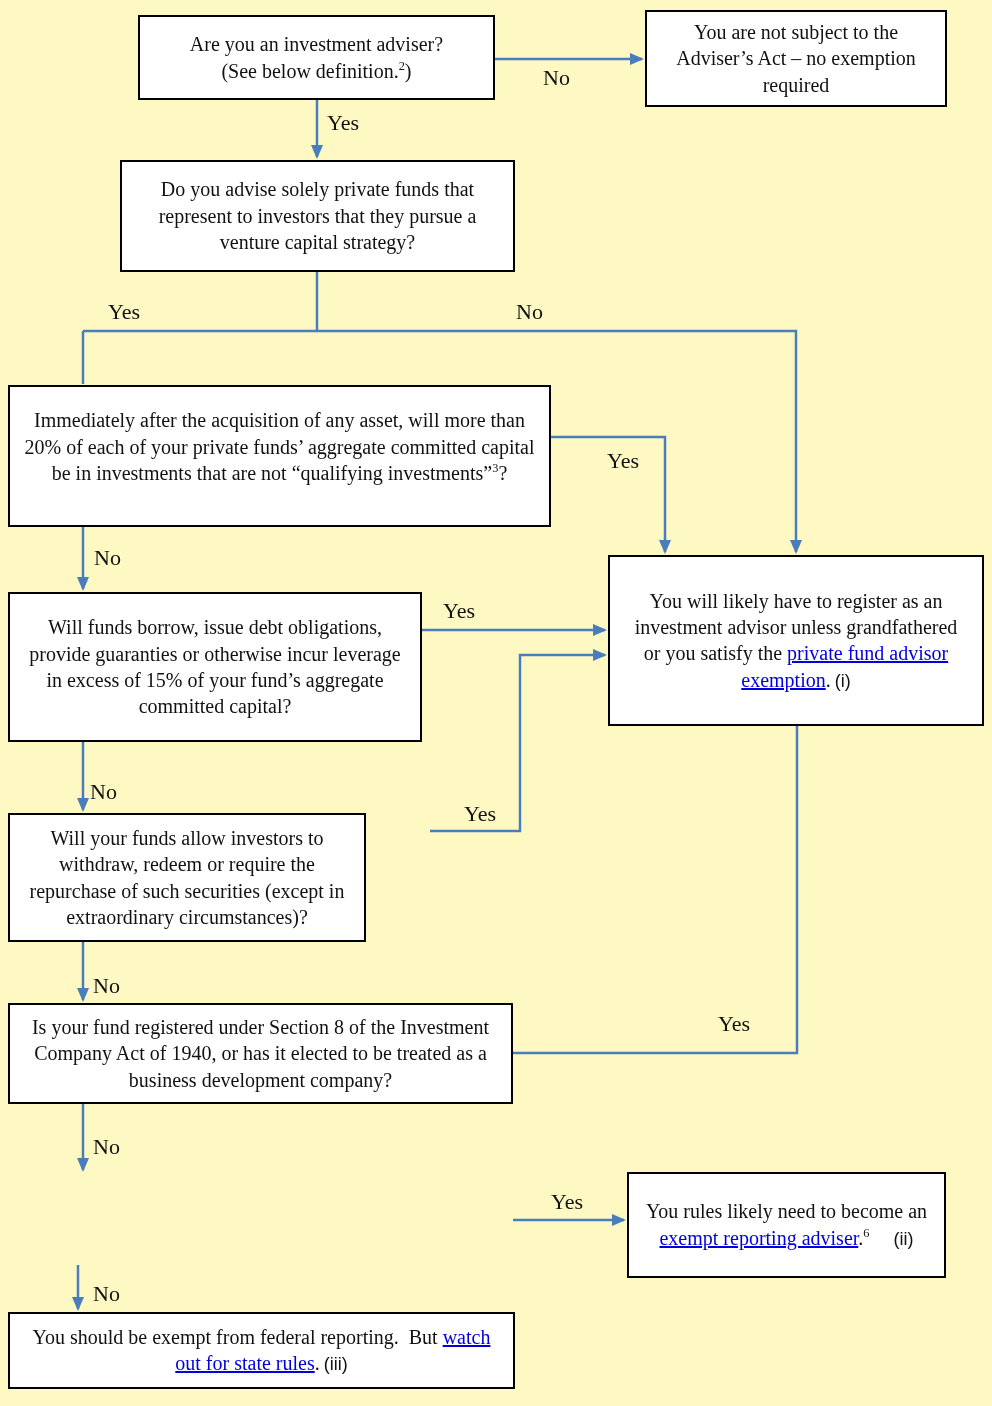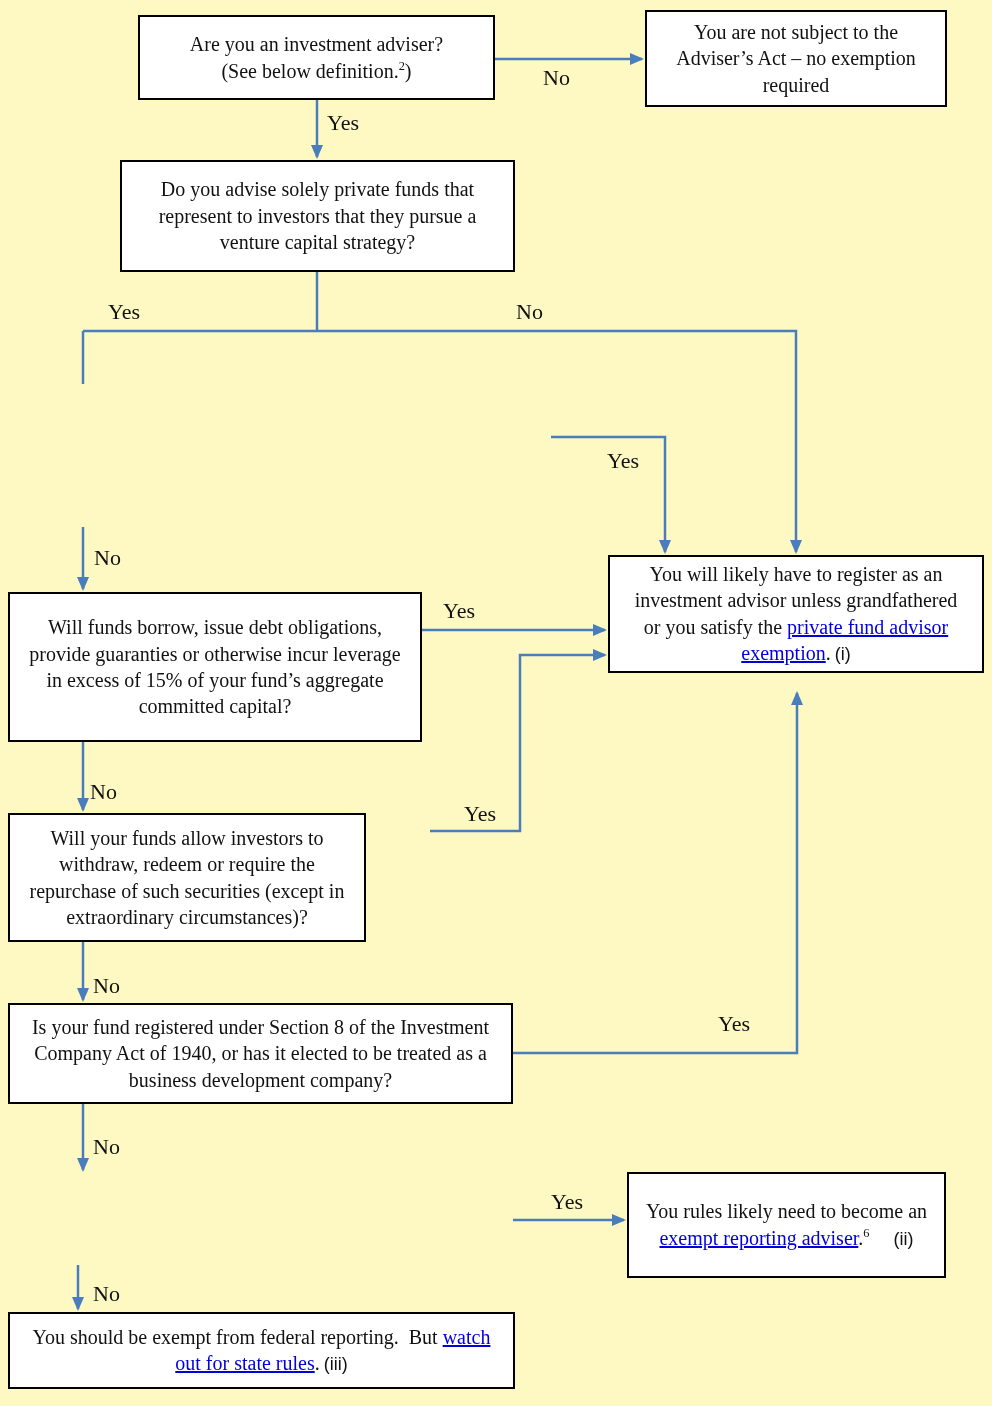--- a/index.html
+++ b/index.html
@@ -66,35 +66,40 @@
   </div>
 
   <div class="box" style="left:120px;top:160px;width:395px;height:112px;">
     <div>Do you advise solely private funds that represent to investors that they pursue a venture capital strategy?</div>
   </div>
 
   <div class="box" style="left:645px;top:10px;width:302px;height:97px;">
     <div>You are not subject to the Adviser’s Act – no exemption required</div>
   </div>
 
+  <div class="box" style="left:8px;top:385px;width:543px;height:142px;padding-bottom:22px;">
+    <div>
+      <span>Immediately after the acquisition of any asset, will more than 20% of each of your private funds’ aggregate committed capital be in investments that are not “qualifying investments”</span><sup>3</sup><span>?</span>
+    </div>
+  </div>
 
   <div class="box" style="left:8px;top:592px;width:414px;height:150px;">
     <div>Will funds borrow, issue debt obligations, provide guaranties or otherwise incur leverage in excess of 15% of your fund’s aggregate committed capital?</div>
   </div>
 
   <div class="box" style="left:8px;top:813px;width:358px;height:129px;">
     <div>Will your funds allow investors to withdraw, redeem or require the repurchase of such securities (except in extraordinary circumstances)?</div>
   </div>
 
   <div class="box" style="left:8px;top:1003px;width:505px;height:101px;">
     <div>Is your fund registered under Section 8 of the Investment Company Act of 1940, or has it elected to be treated as a business development company?</div>
   </div>
 
 
-  <div class="box" style="left:608px;top:555px;width:376px;height:118px;">
+  <div class="box" style="left:608px;top:555px;width:376px;height:171px;">
     <div>
       <span>You will likely have to register as an investment advisor unless grandfathered or you satisfy the </span><a class="link">private fund advisor exemption</a><span>.</span><span class="ref">(i)</span>
     </div>
   </div>
 
   <div class="box" style="left:627px;top:1172px;width:319px;height:106px;">
     <div>
       <span>You rules likely need to become an </span><a class="link">exempt reporting adviser</a><span>.</span><sup>6</sup><span class="ref tight">(ii)</span>
     </div>
   </div>

